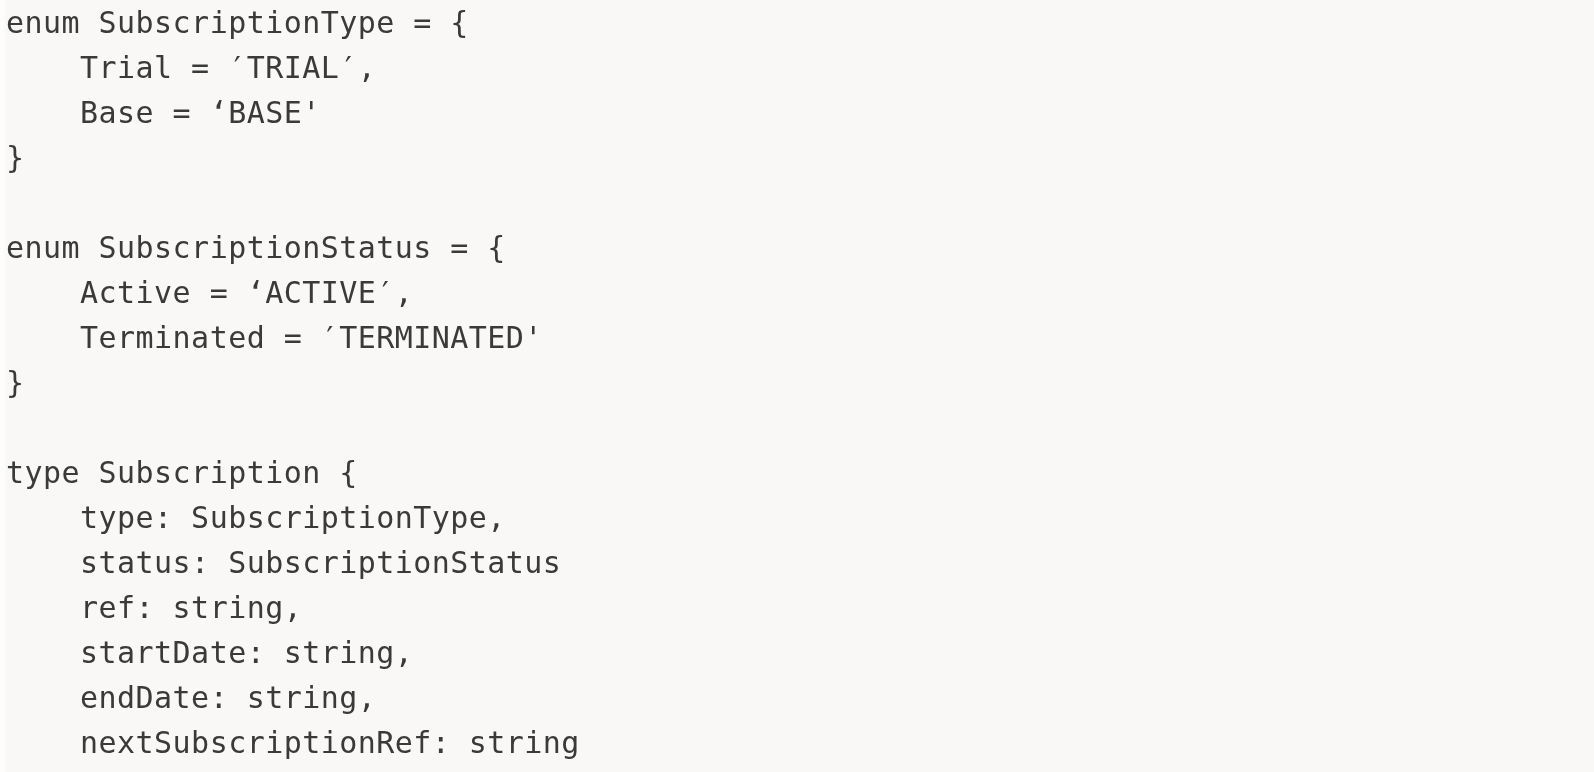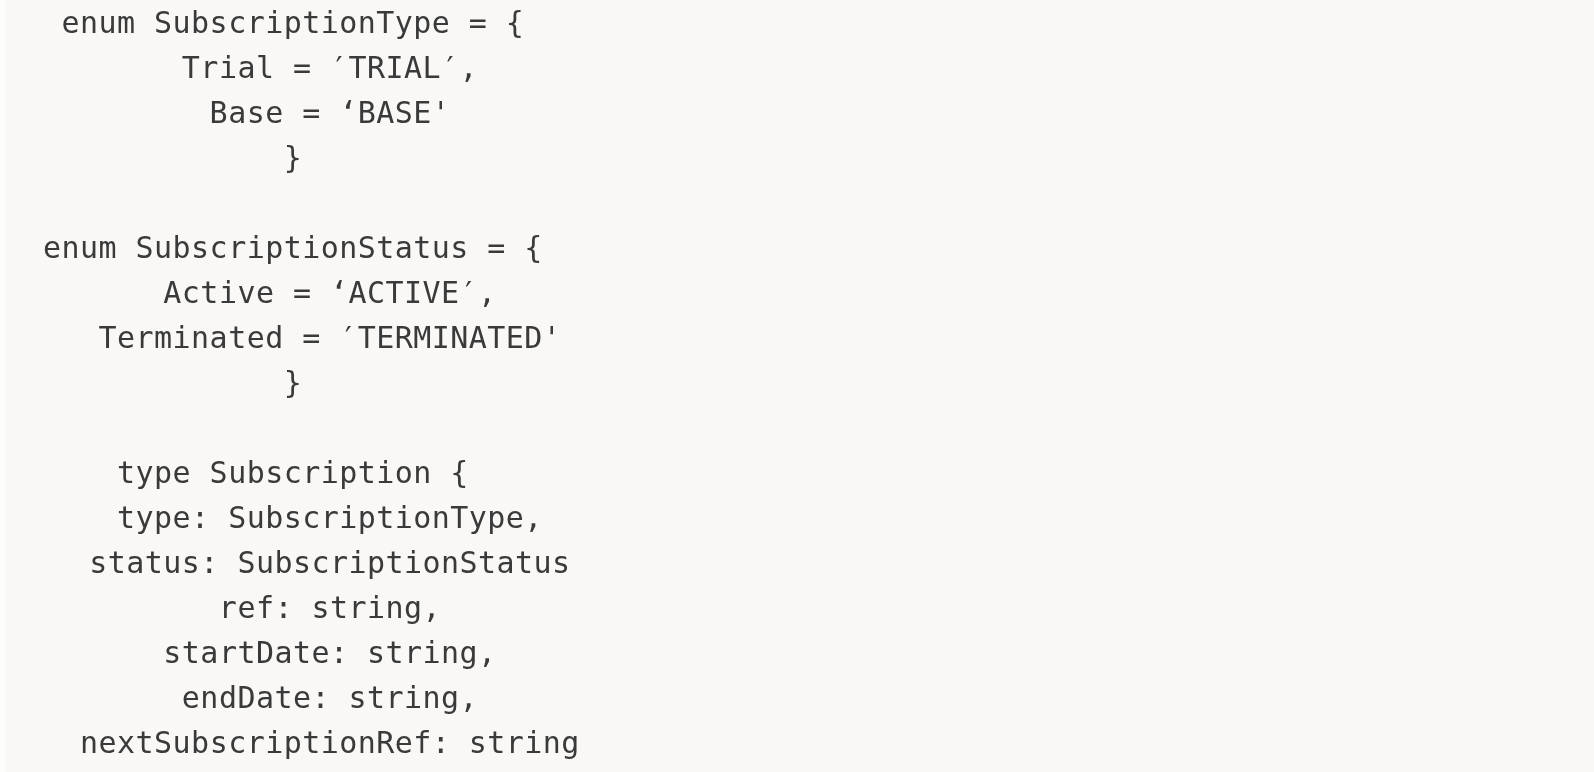--- a/index.html
+++ b/index.html
@@ -21,21 +21,20 @@
     position: relative;
     width: 1594px;
     height: 772px;
     box-sizing: border-box;
     background:
       linear-gradient(to right,
         #fdfdfc 0px,
         #fdfdfc 3px,
         #f9f8f6 7px,
         #f9f8f6 100%);
-    text-align: center;
   }
 
   #code-block {
     position: absolute;
     left: 6px;
     top: 0px;
     margin: 0;
     padding: 0;
     font-family: "DejaVu Sans Mono", "Liberation Mono", monospace;
     font-size: 30px;

